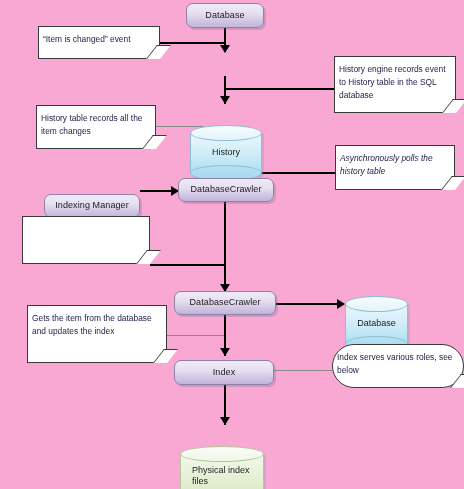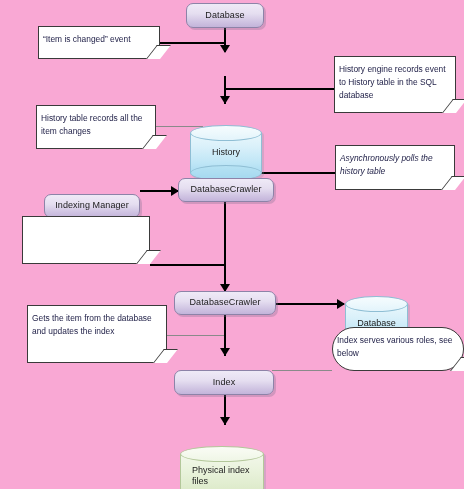--- a/index.html
+++ b/index.html
@@ -159,21 +159,21 @@
     <span>DatabaseCrawler</span>
   </div>
 
   <div class="cyl shadowed" style="left:345px;top:275px;width:63px;height:56px;">
     <div class="body"></div>
     <div class="bot"></div>
     <div class="top"></div>
     <div class="cap ctr">Database</div>
   </div>
 
-  <div class="node" style="left:174px;top:360px;width:100px;height:25px;margin-top:10px;">
+  <div class="node" style="left:174px;top:360px;width:100px;height:25px;">
     <span>Index</span>
   </div>
 
   <div class="cyl green shadowed" style="left:180px;top:425px;width:84px;height:60px;">
     <div class="body"></div>
     <div class="bot"></div>
     <div class="top"></div>
     <div class="cap">Physical index files</div>
   </div>
 
@@ -199,18 +199,18 @@
 
   <div class="note" style="left:22px;top:216px;width:128px;height:48px;">
     <span class="fold"></span>
   </div>
 
   <div class="note" style="left:27px;top:305px;width:140px;height:58px;">
     <span>Gets the item from the database and updates the index</span>
     <span class="fold"></span>
   </div>
 
-  <div class="note" style="left:332px;top:327px;width:132px;height:44px;border-radius:22px;">
+  <div class="note" style="left:332px;top:344px;width:132px;height:44px;border-radius:22px;">
     <span>Index serves various roles, see below</span>
     <span class="fold"></span>
   </div>
 
 </div>
 
 </body></html>

